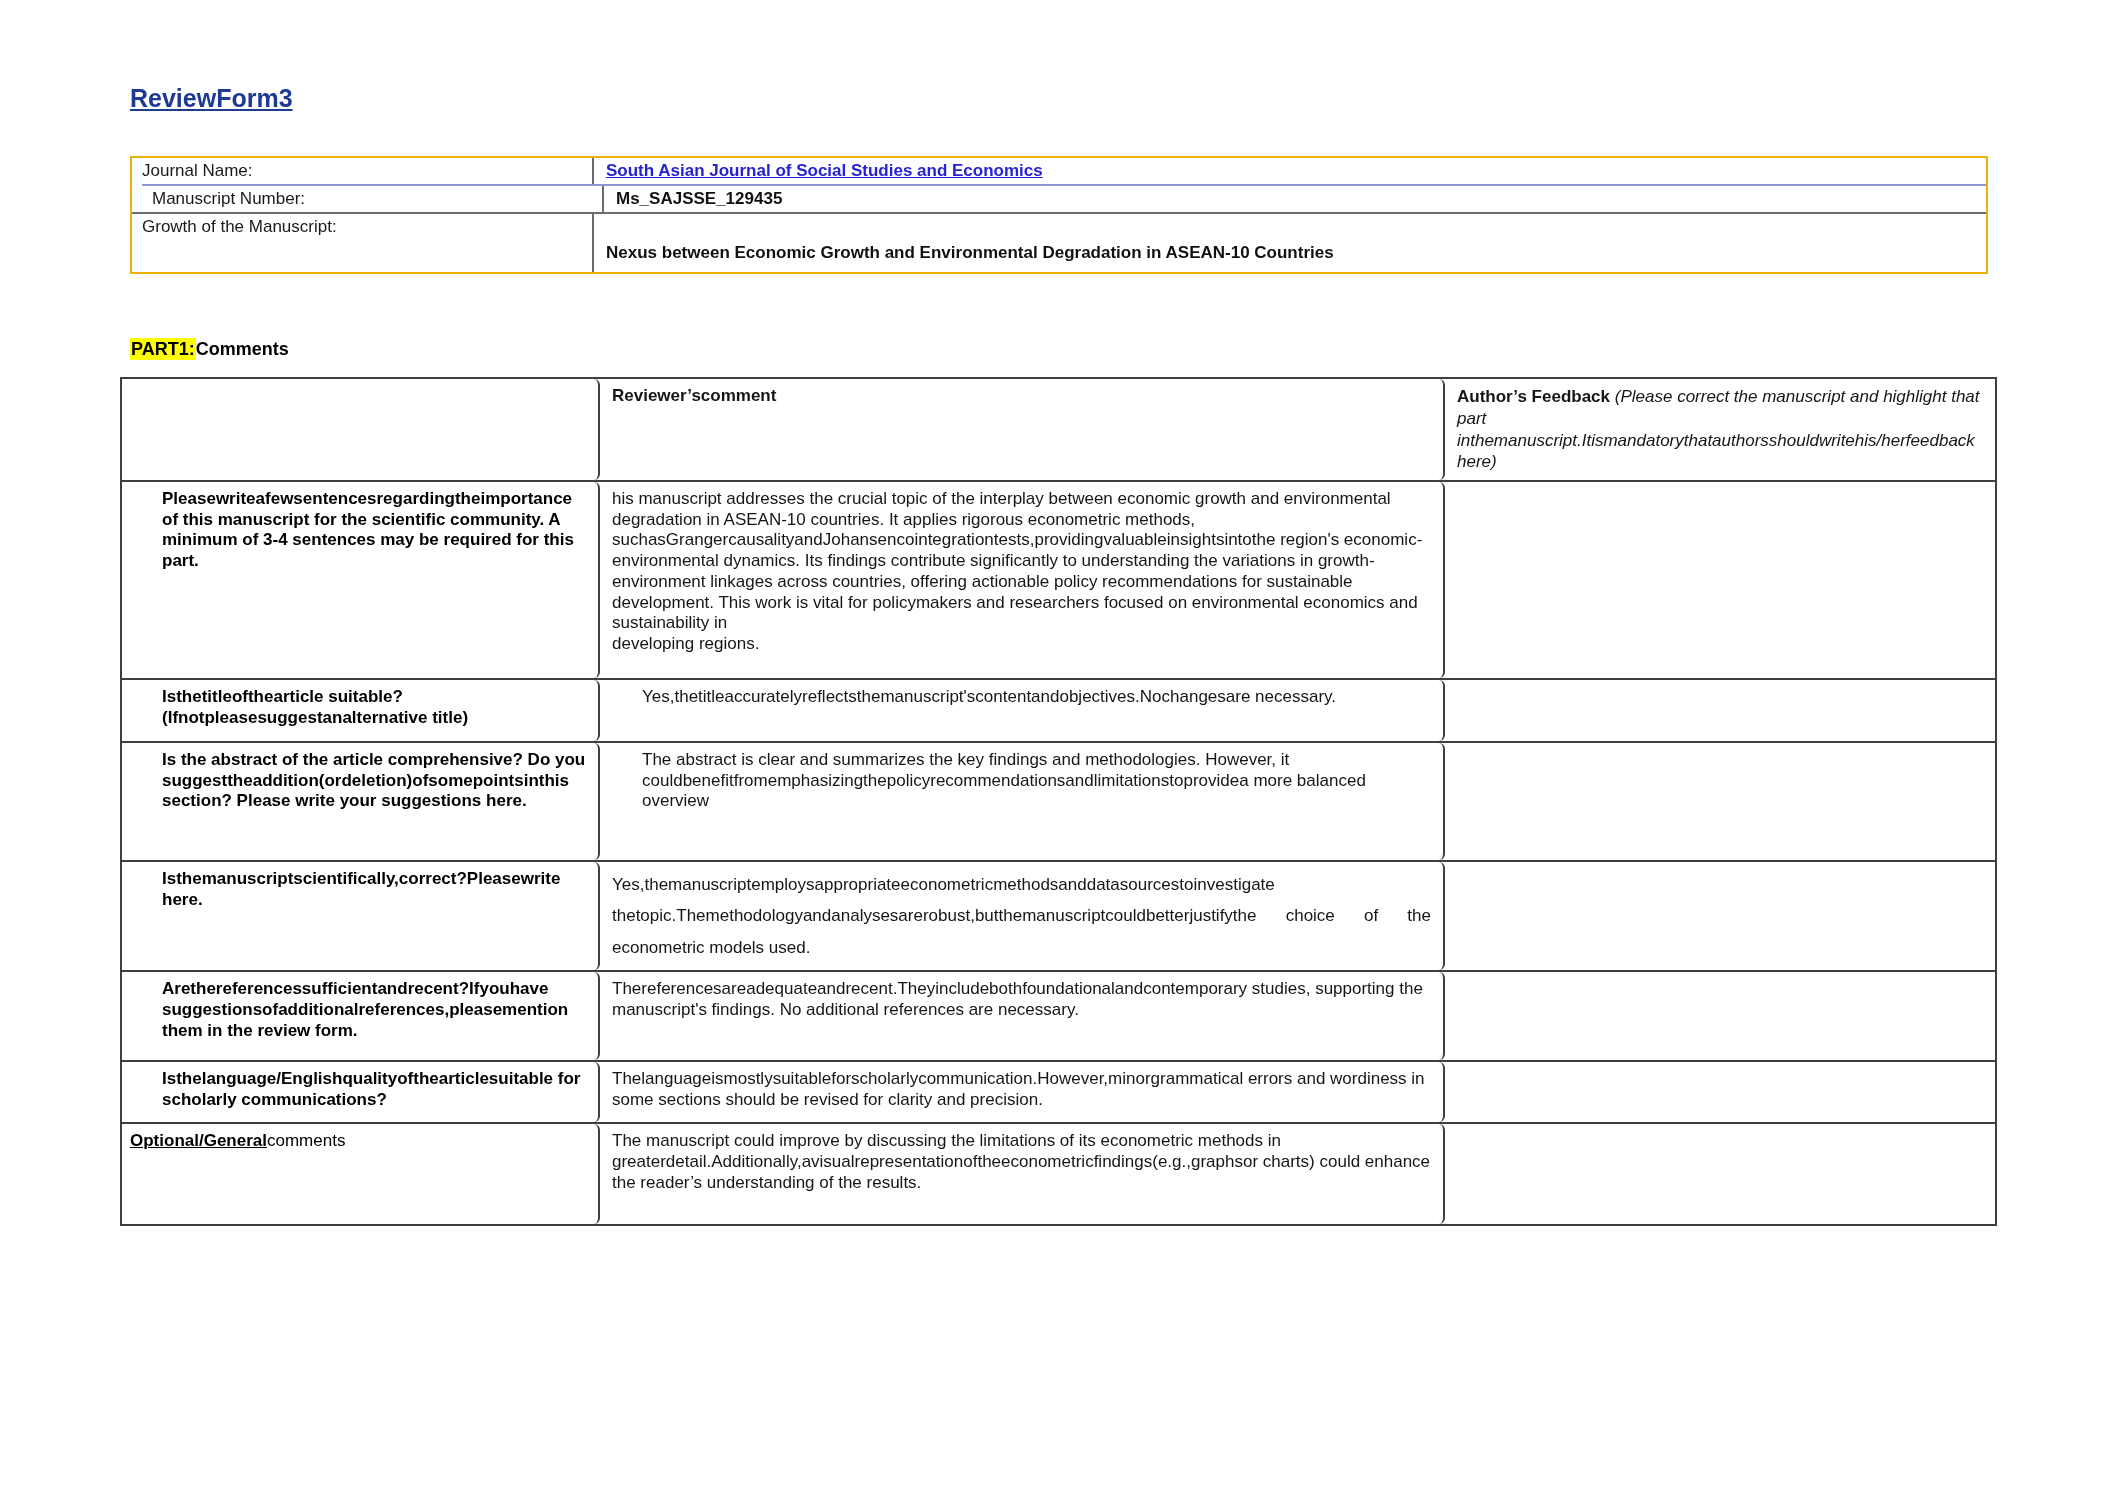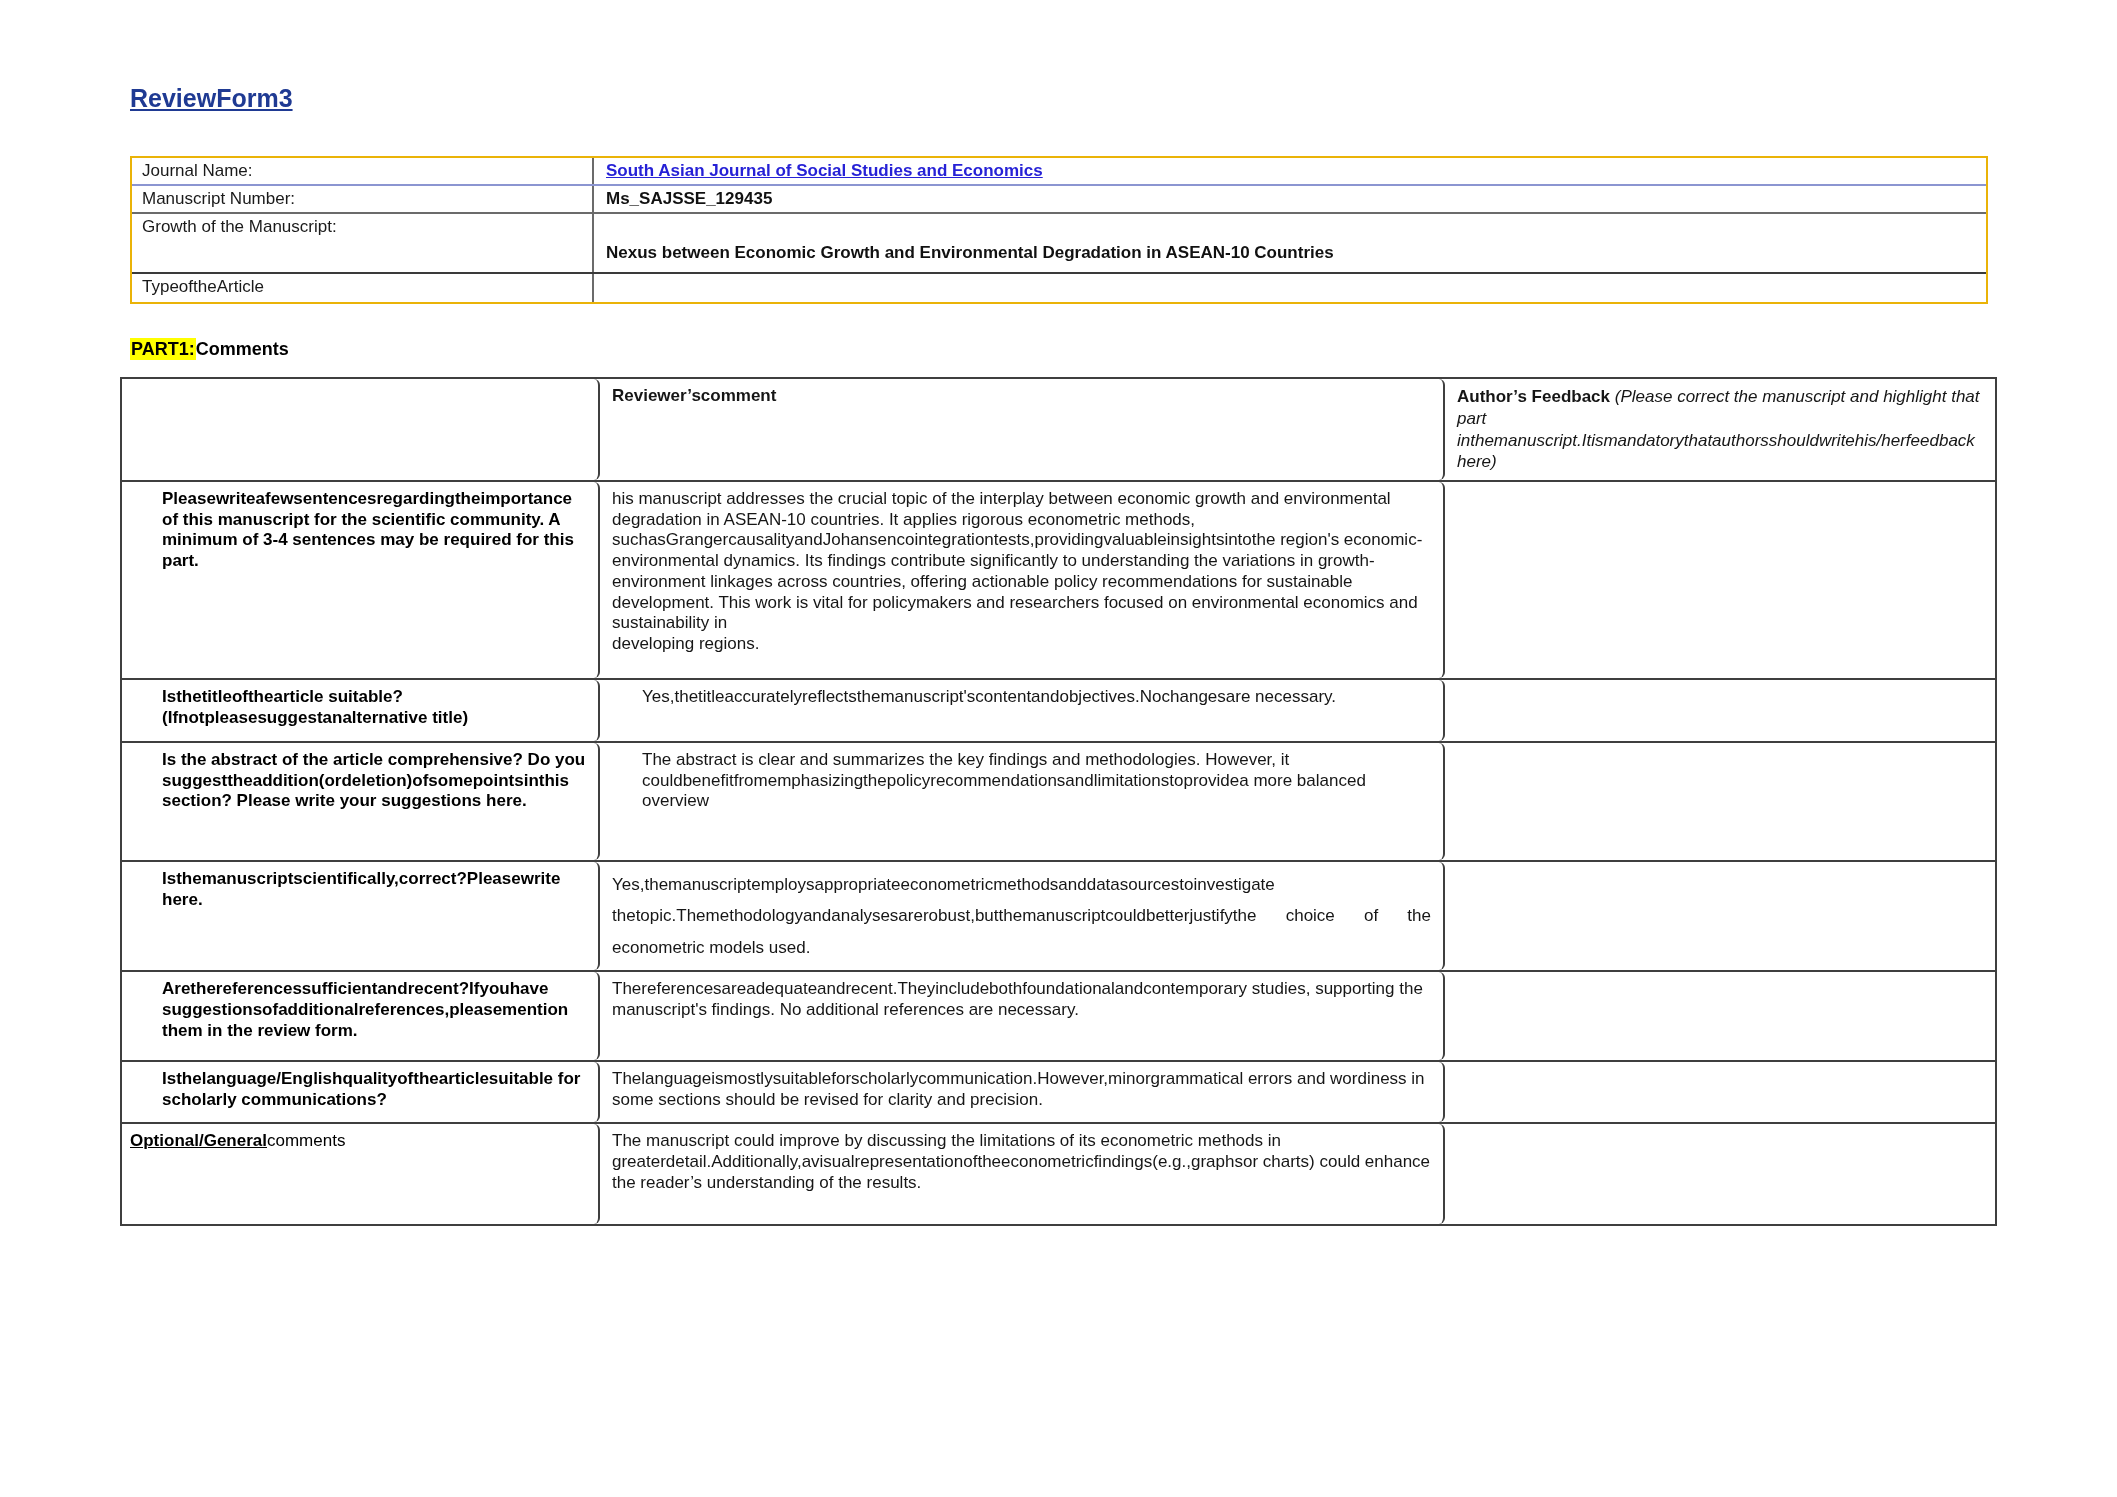--- a/index.html
+++ b/index.html
@@ -28,21 +28,21 @@
     color:var(--title-blue);
     text-decoration:underline;
   }
   
   .info-table{
     position:absolute; left:130px; top:156px; width:1858px;
     border:2px solid #eab308;
     font-size:17px;
   }
   .info-row{display:grid; grid-template-columns:462px 1fr;}
-  .info-row.sep-blue{border-top:2px solid var(--border-blue);}
+  .info-row.sep-blue{border-top:2px solid var(--border-blue);margin-left:10px;}
   .info-row.sep-gray{border-top:2px solid var(--border-mid);}
   .info-row.sep-dark{border-top:2px solid #3a3a3a;}
   .info-label{
     padding:3px 10px; border-right:2px solid var(--border-mid);
     min-height:26px; color:#1a1a1a;
   }
   .info-value{padding:3px 12px; font-weight:bold;}
   .info-row.tall .info-label{min-height:58px;}
   .info-row.tall .info-value{display:flex; align-items:flex-end; padding-bottom:9px;}
   .info-row.last .info-label{min-height:28px;}
@@ -109,24 +109,20 @@
       </div>
     </div>
     <div class="info-row sep-blue">
       <div class="info-label">Manuscript Number:</div>
       <div class="info-value">Ms_SAJSSE_129435</div>
     </div>
     <div class="info-row sep-gray tall">
       <div class="info-label">Growth of the Manuscript:</div>
       <div class="info-value">Nexus between Economic Growth and Environmental Degradation in ASEAN-10 Countries</div>
     </div>
-    <div class="info-row sep-dark last">
-      <div class="info-label">TypeoftheArticle</div>
-      <div class="info-value"></div>
-    </div>
   </div>
 
   <div class="part1">
     <span class="hl">PART1:</span><span>Comments</span>
   </div>
 
   <div class="comments-table">
 
     <div class="c-row hdr r-hdr">
       <div class="cell qcell no-indent"></div>

